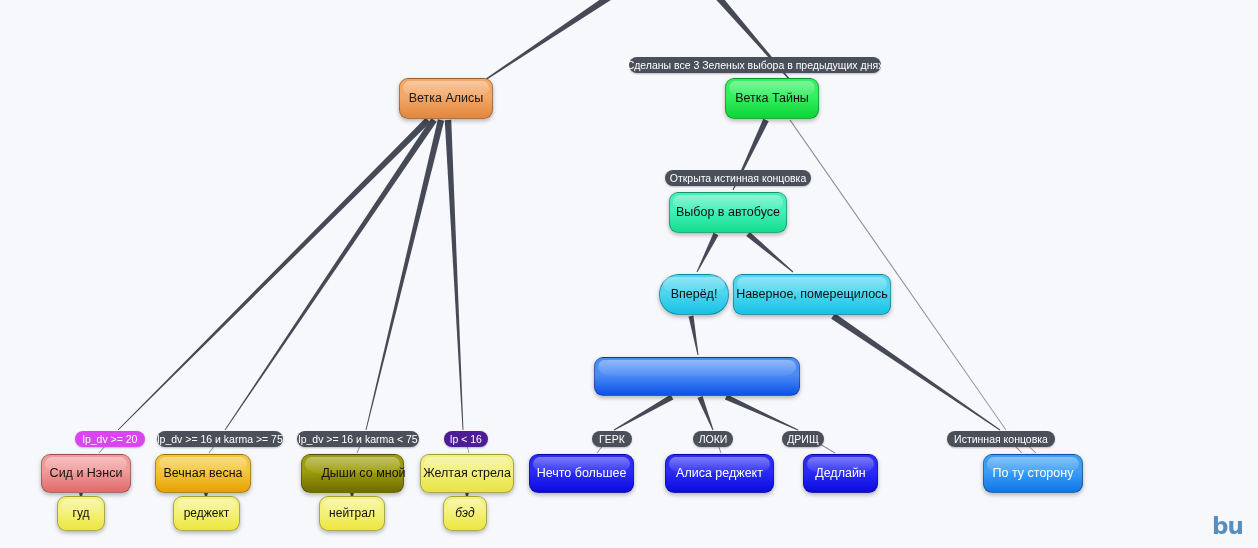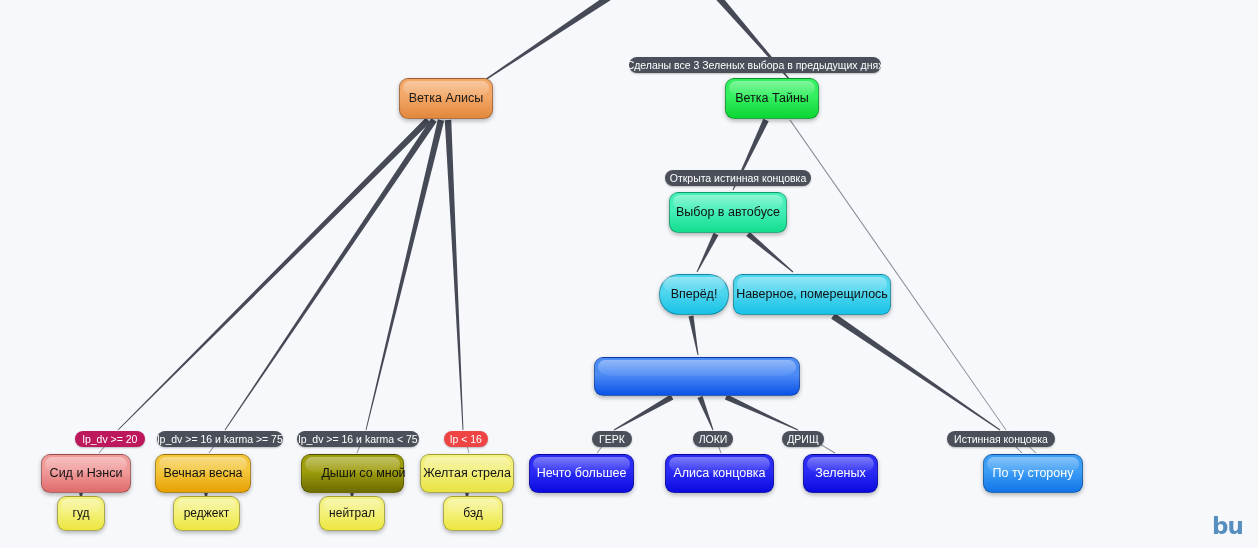--- a/index.html
+++ b/index.html
@@ -150,54 +150,54 @@
       <div class="node" style="left: 420px; top: 454px; width: 94px; height: 39px; background: linear-gradient(rgb(242, 239, 122) 0%, rgb(242, 239, 122) 45%, rgb(232, 227, 66) 100%); color: rgb(17, 17, 17); font-size: 12.5px;">
         <span class="glare"></span>
         <span class="txt">Желтая стрела</span>
       </div>
       <div class="node" style="left: 529px; top: 454px; width: 105px; height: 39px; background: linear-gradient(rgb(43, 43, 245) 0%, rgb(43, 43, 245) 45%, rgb(10, 10, 224) 100%); color: rgb(255, 255, 255); font-size: 12.5px;">
         <span class="glare"></span>
         <span class="txt">Нечто большее</span>
       </div>
       <div class="node" style="left: 665px; top: 454px; width: 109px; height: 39px; background: linear-gradient(rgb(43, 43, 245) 0%, rgb(43, 43, 245) 45%, rgb(10, 10, 224) 100%); color: rgb(255, 255, 255); font-size: 12.5px;">
         <span class="glare"></span>
-        <span class="txt">Алиса концовка</span>
+        <span class="txt">Алиса реджект</span>
       </div>
       <div class="node" style="left: 803px; top: 454px; width: 75px; height: 39px; background: linear-gradient(rgb(43, 43, 245) 0%, rgb(43, 43, 245) 45%, rgb(10, 10, 224) 100%); color: rgb(255, 255, 255); font-size: 12.5px;">
         <span class="glare"></span>
-        <span class="txt">Зеленых</span>
+        <span class="txt">Дедлайн</span>
       </div>
       <div class="node" style="left: 983px; top: 454px; width: 100px; height: 39px; background: linear-gradient(rgb(60, 157, 245) 0%, rgb(60, 157, 245) 45%, rgb(16, 116, 232) 100%); color: rgb(255, 255, 255); font-size: 12.5px;">
         <span class="glare"></span>
         <span class="txt">По ту сторону</span>
       </div>
       <div class="node" style="left: 57px; top: 496px; width: 48px; height: 35px; background: linear-gradient(rgb(244, 241, 125) 0%, rgb(244, 241, 125) 45%, rgb(236, 230, 63) 100%); color: rgb(17, 17, 17); font-size: 12px;">
         <span class="glare"></span>
         <span class="txt">гуд</span>
       </div>
       <div class="node" style="left: 173px; top: 496px; width: 67px; height: 35px; background: linear-gradient(rgb(244, 241, 125) 0%, rgb(244, 241, 125) 45%, rgb(236, 230, 63) 100%); color: rgb(17, 17, 17); font-size: 12px;">
         <span class="glare"></span>
         <span class="txt">реджект</span>
       </div>
       <div class="node" style="left: 319px; top: 496px; width: 66px; height: 35px; background: linear-gradient(rgb(244, 241, 125) 0%, rgb(244, 241, 125) 45%, rgb(236, 230, 63) 100%); color: rgb(17, 17, 17); font-size: 12px;">
         <span class="glare"></span>
         <span class="txt">нейтрал</span>
       </div>
-      <div class="node" style="left: 443px; top: 496px; width: 60px; height: 35px; background: linear-gradient(rgb(244, 241, 125) 0%, rgb(244, 241, 125) 45%, rgb(236, 230, 63) 100%); color: rgb(17, 17, 17); font-size: 12px;">
+      <div class="node" style="left: 443px; top: 496px; width: 44px; height: 35px; background: linear-gradient(rgb(244, 241, 125) 0%, rgb(244, 241, 125) 45%, rgb(236, 230, 63) 100%); color: rgb(17, 17, 17); font-size: 12px; font-style: italic;">
         <span class="glare"></span>
         <span class="txt">бэд</span>
       </div>
     </div>
   <div id="label-layer">
       <div class="pill" style="left: 629px; top: 57px; width: 252px; background: rgb(74, 79, 90); color: rgb(255, 255, 255);">Сделаны все 3 Зеленых выбора в предыдущих днях</div>
       <div class="pill" style="left: 665px; top: 170px; width: 146px; background: rgb(74, 79, 90); color: rgb(255, 255, 255);">Открыта истинная концовка</div>
-      <div class="pill" style="left: 75px; top: 431px; width: 70px; background: #be185d; color: rgb(255, 255, 255);">lp_dv &gt;= 20</div>
+      <div class="pill" style="left: 75px; top: 431px; width: 70px; background: #d946ef; color: rgb(255, 255, 255);">lp_dv &gt;= 20</div>
       <div class="pill" style="left: 157px; top: 431px; width: 126px; background: rgb(74, 79, 90); color: rgb(255, 255, 255);">lp_dv &gt;= 16 и karma &gt;= 75</div>
       <div class="pill" style="left: 297px; top: 431px; width: 122px; background: rgb(74, 79, 90); color: rgb(255, 255, 255);">lp_dv &gt;= 16 и karma &lt; 75</div>
-      <div class="pill" style="left: 444px; top: 431px; width: 44px; background: #ef4444; color: rgb(255, 255, 255);">lp &lt; 16</div>
+      <div class="pill" style="left: 444px; top: 431px; width: 44px; background: #4c1d95; color: rgb(255, 255, 255);">lp &lt; 16</div>
       <div class="pill" style="left: 592px; top: 431px; width: 40px; background: rgb(74, 79, 90); color: rgb(255, 255, 255);">ГЕРК</div>
       <div class="pill" style="left: 693px; top: 431px; width: 40px; background: rgb(74, 79, 90); color: rgb(255, 255, 255);">ЛОКИ</div>
       <div class="pill" style="left: 782px; top: 431px; width: 42px; background: rgb(74, 79, 90); color: rgb(255, 255, 255);">ДРИЩ</div>
       <div class="pill" style="left: 947px; top: 431px; width: 108px; background: rgb(74, 79, 90); color: rgb(255, 255, 255);">Истинная концовка</div>
     </div>
 
   <div class="watermark">
     <span class="wm-text">bu</span>
   </div>
 </div>

